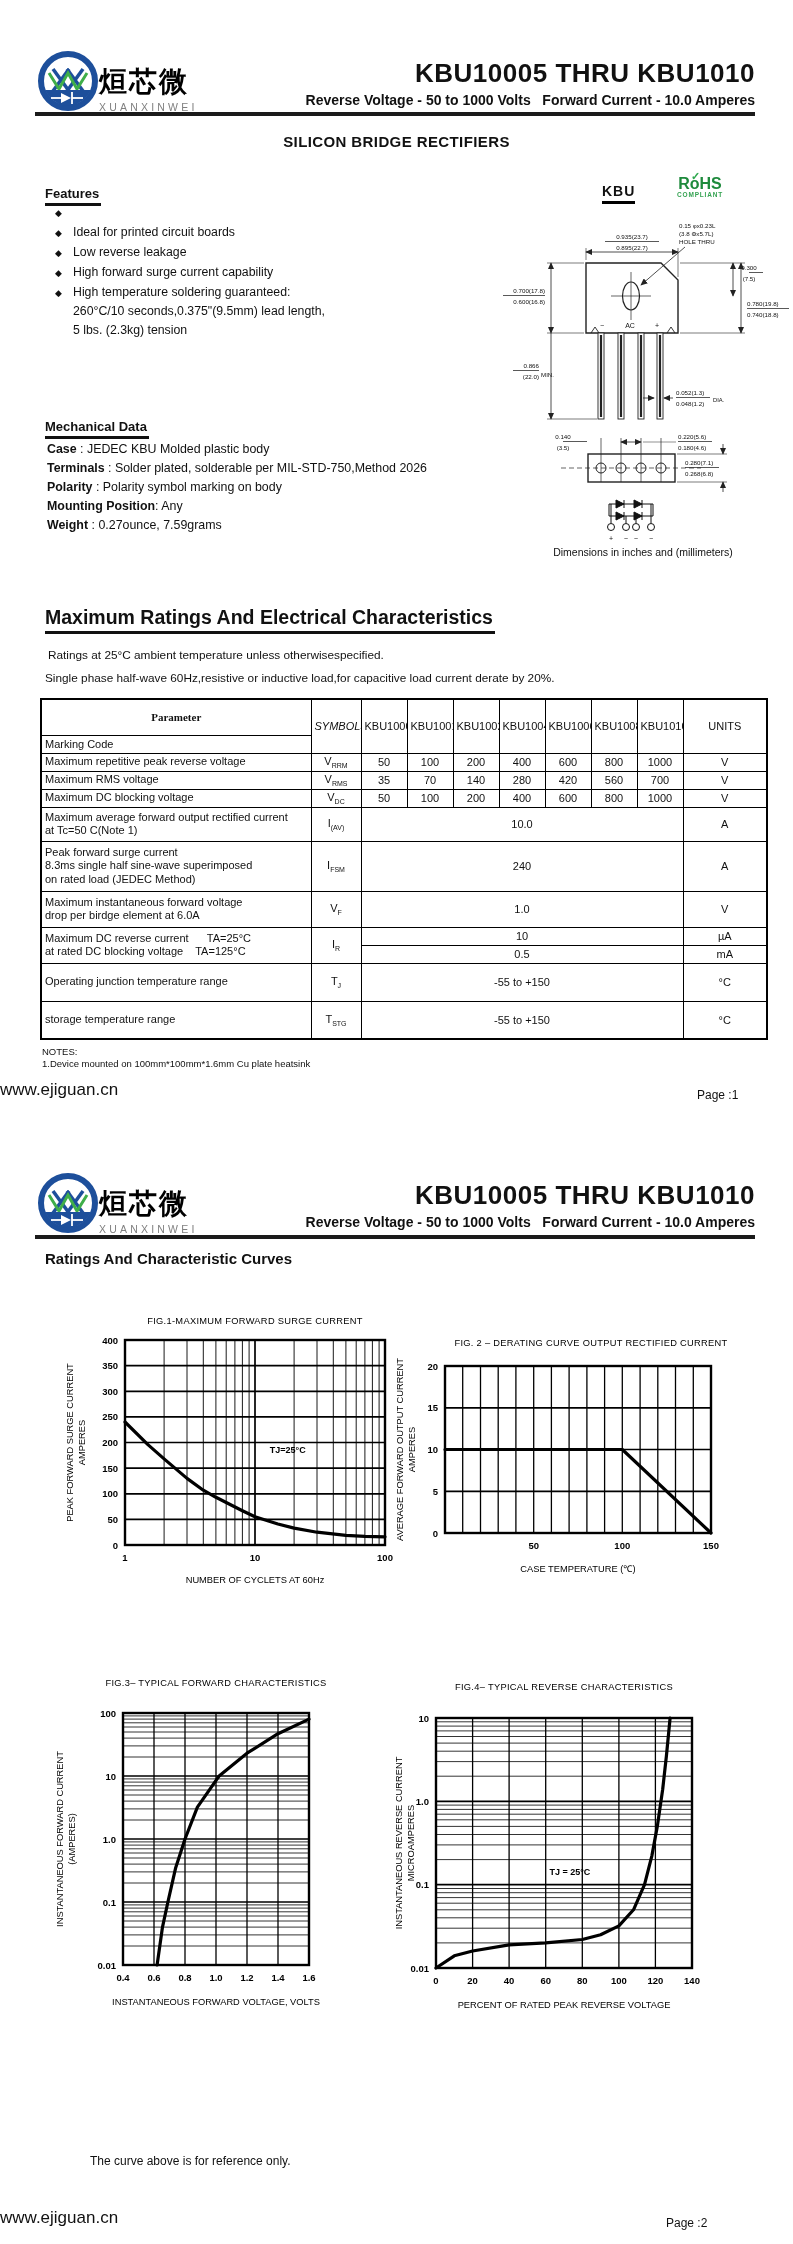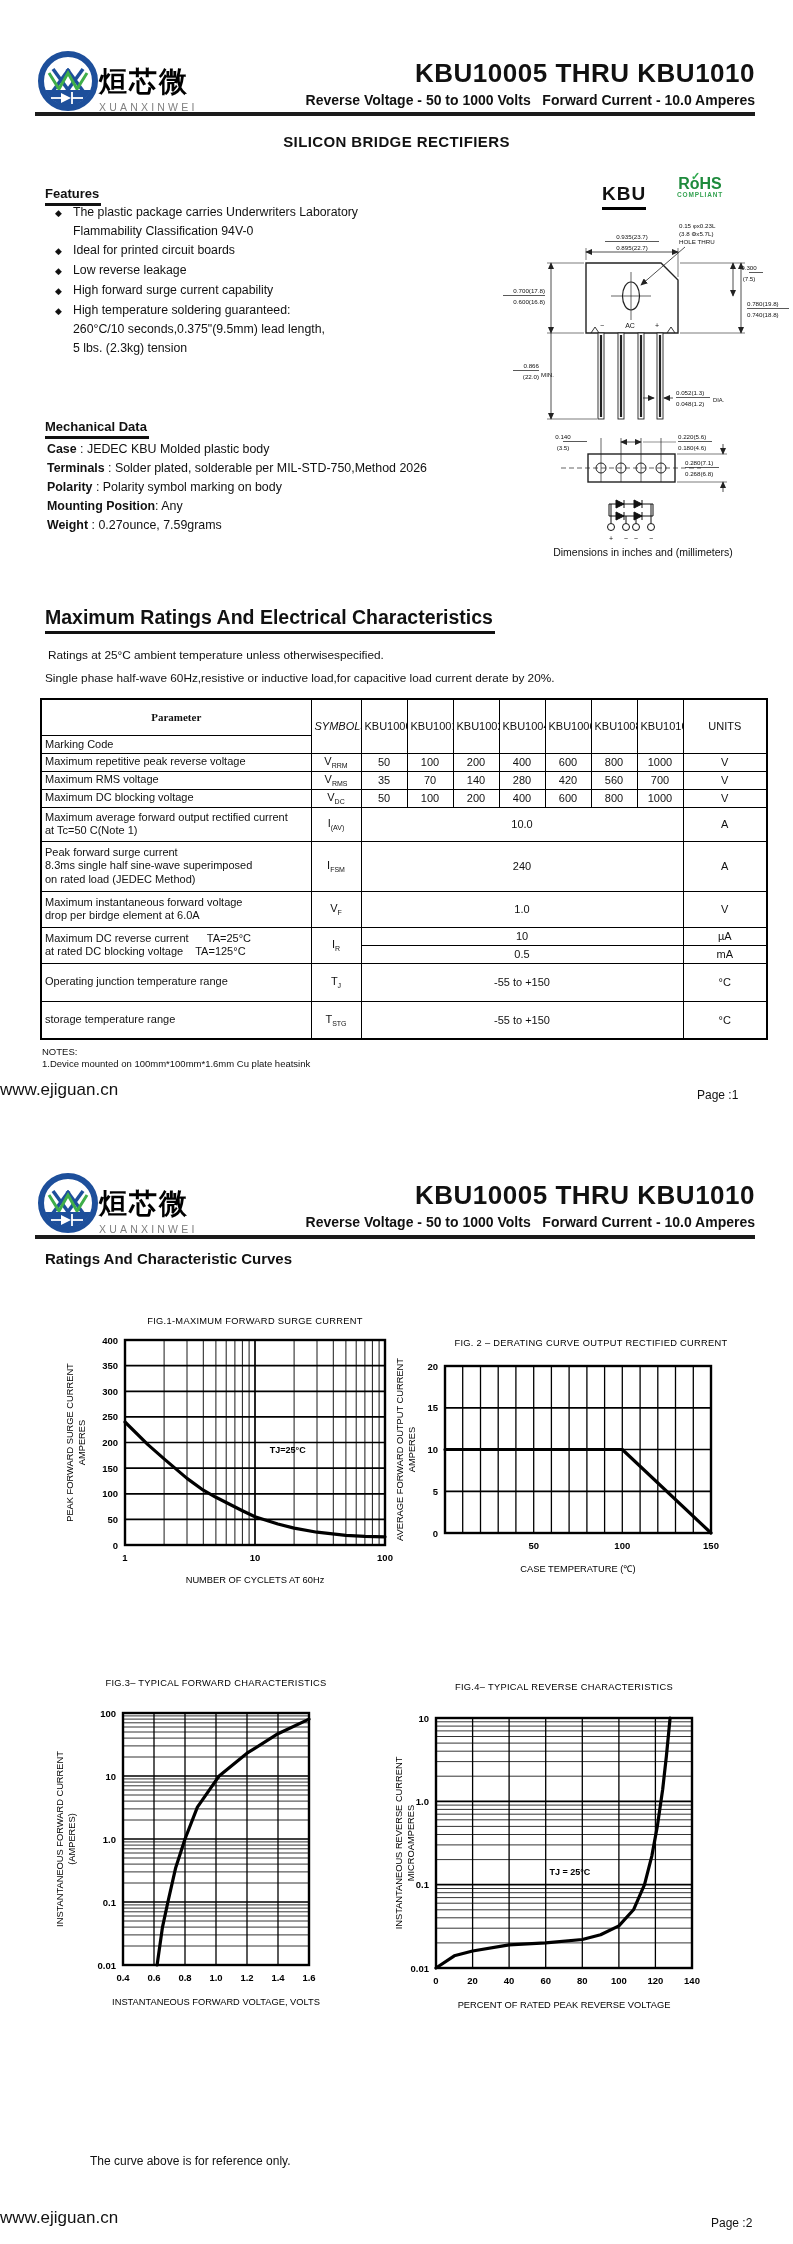--- a/index.html
+++ b/index.html
@@ -27,21 +27,21 @@
   td.sh{font-style:italic;font-size:9px;text-align:center;vertical-align:middle;}
   td.pt{font-size:8.2px;text-align:center;vertical-align:middle;padding:0 1px;}
   td.uh{font-size:11px;font-weight:normal;text-align:center;vertical-align:middle;}
   td.symc{text-align:center;vertical-align:middle;font-size:11px;}
   td.symc sub{font-size:7px;}
   td.val{text-align:center;vertical-align:middle;font-size:11.5px;}
   td.unit{text-align:center;vertical-align:middle;font-size:11px;}
   .notes{font-size:9.5px;line-height:11.5px;}
   .footer-site{font-size:17px;text-align:left;width:100%;}
   .footer-page{font-size:12px;}
-  .kbu-label{font-size:19px;font-weight:bold;letter-spacing:1px;border-bottom:3.5px solid #000;padding-bottom:2px;}
+  .kbu-label{font-size:14px;font-weight:bold;letter-spacing:1px;border-bottom:3.5px solid #000;padding-bottom:2px;}
   .rohs{width:72px;text-align:center;color:#1e8a3c;position:absolute;}
   .rohs-word{font-size:16px;font-weight:bold;line-height:15px;position:relative;}
   .rohs-chk{position:absolute;top:-7px;left:27px;font-size:11px;color:#2fa84f;}
   .rohs-sub{font-size:6.5px;letter-spacing:.8px;color:#35a352;font-weight:bold;}
   .pkg-caption{font-size:10.5px;text-align:center;}
   .p2-heading{font-size:15px;font-weight:bold;}
   .ref-note{font-size:12px;}
   svg text{font-family:"Liberation Sans",sans-serif;}
 </style>
 </head>
@@ -76,24 +76,20 @@
   <div class="abs hdr-title" style="right:38px;top:58px">KBU10005 THRU KBU1010</div>
   <div class="abs hdr-sub" style="right:38px;top:92px">Reverse Voltage - 50 to 1000 Volts   Forward Current - 10.0 Amperes</div>
   <div class="abs rule" style="left:35px;right:38px;top:112px"></div>
 
   <div class="abs sect-title" style="top:133px">SILICON BRIDGE RECTIFIERS</div>
 
   <div class="abs h-u h20" style="left:45px;top:170px">Features</div>
   <div class="abs" style="left:55px;top:203px;width:400px" id="features-list">
       <div class="feat-item">
      <span class="feat-diamond">◆</span>
-     <div>
-          <div>The plastic package carries Underwriters Laboratory</div>
-          <div>Flammability Classification 94V-0</div>
-        </div>
    </div>
       <div class="feat-item">
      <span class="feat-diamond">◆</span>
      <div>
           <div>Ideal for printed circuit boards</div>
         </div>
    </div>
       <div class="feat-item">
      <span class="feat-diamond">◆</span>
      <div>
@@ -620,14 +616,14 @@
       <text x="43" y="228.2" text-anchor="end" font-size="9.5" font-weight="bold" fill="#000">0.1</text>
       <text x="43" y="144.8" text-anchor="end" font-size="9.5" font-weight="bold" fill="#000">1.0</text>
       <text x="43" y="61.5" text-anchor="end" font-size="9.5" font-weight="bold" fill="#000">10</text>
       <text x="178" y="348" text-anchor="middle" font-size="9.3" fill="#000">PERCENT OF RATED PEAK REVERSE VOLTAGE</text>
       <text x="16" y="183" transform="rotate(-90 16 183)" text-anchor="middle" font-size="9.3" fill="#000">INSTANTANEOUS REVERSE CURRENT</text>
       <text x="28" y="183" transform="rotate(-90 28 183)" text-anchor="middle" font-size="9.3" fill="#000">MICROAMPERES</text>
     </svg>
 
   <div class="abs ref-note" style="left:90px;top:1032px">The curve above is for reference only.</div>
   <div class="abs footer-site" style="top:1086px">www.ejiguan.cn</div>
-  <div class="abs footer-page" style="left:711px;top:1094px">Page :2</div>
+  <div class="abs footer-page" style="left:666px;top:1094px">Page :2</div>
 </div>
 
 </body></html>

